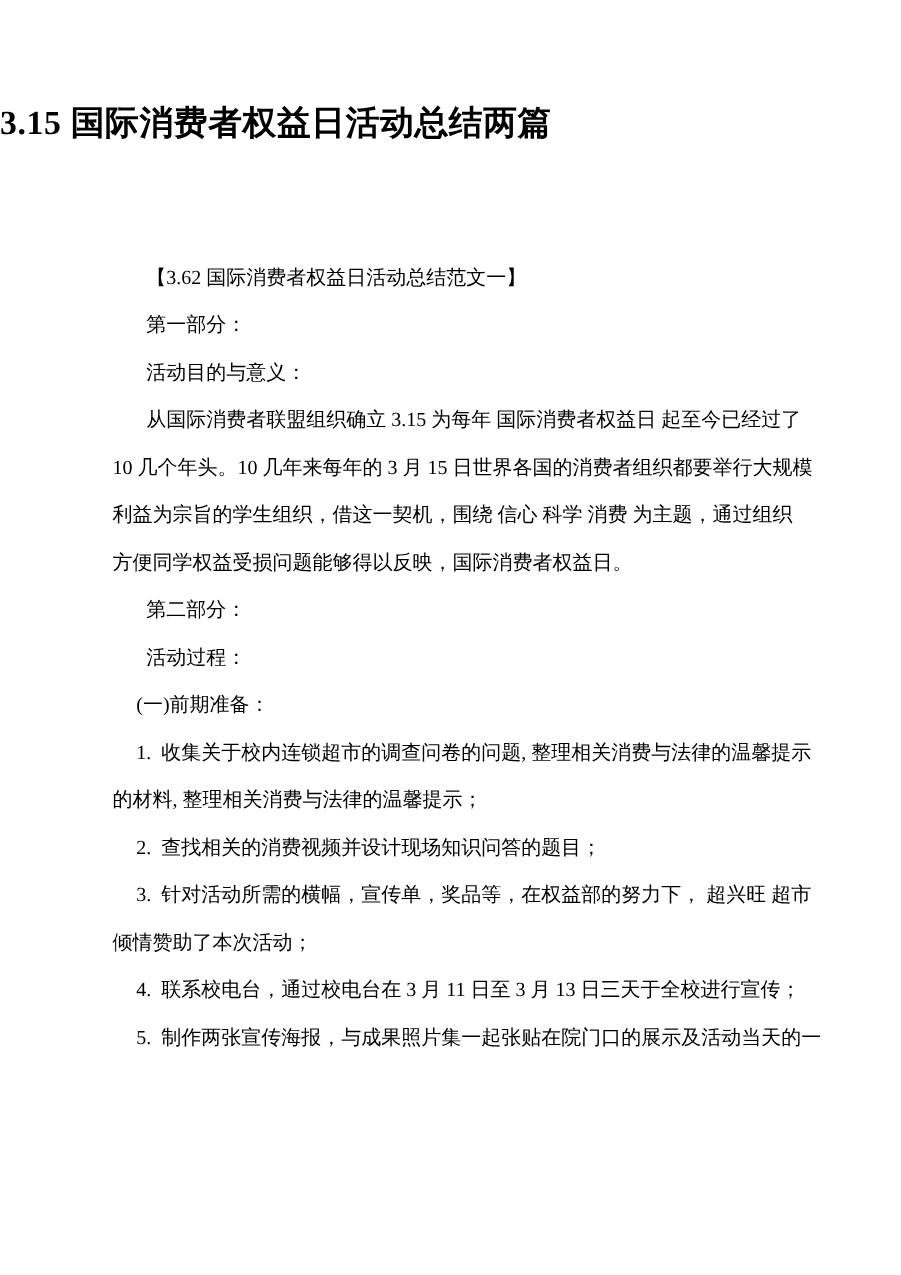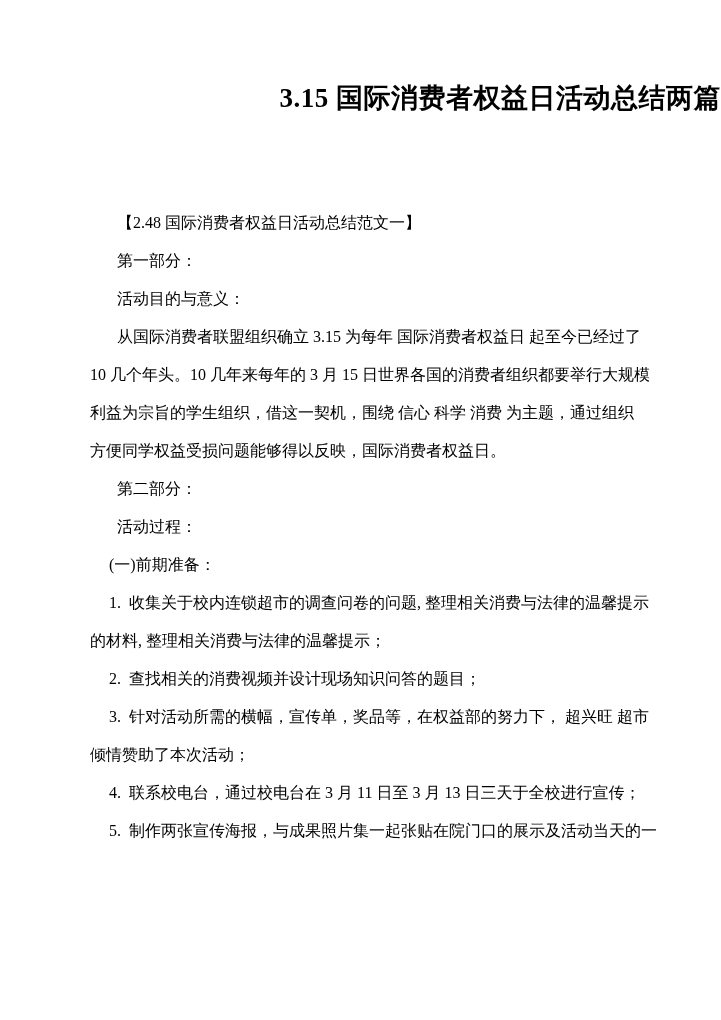--- a/index.html
+++ b/index.html
@@ -15,21 +15,21 @@
     color: #000000;
     font-family: "Liberation Serif", "DejaVu Serif", serif;
     overflow: hidden;
   }
   .doc-title {
     position: absolute;
     top: 76px;
     left: 0;
     width: 100%;
     margin: 0;
-    text-align: right;
+    text-align: left;
     font-size: 27px;
     font-weight: bold;
     line-height: 44px;
     white-space: pre;
     letter-spacing: 0.5px;
   }
   .doc-body {
     position: absolute;
     top: 204px;
     left: 90px;
@@ -47,21 +47,21 @@
   .line.flush  { padding-left: 0; }
 </style>
 </head>
 <body>
 
 <div class="page">
 
   <h1 class="doc-title">3.15 国际消费者权益日活动总结两篇</h1>
 
   <div class="doc-body">
-    <div class="line indent">【2.48 国际消费者权益日活动总结范文一】</div>
+    <div class="line indent">【3.62 国际消费者权益日活动总结范文一】</div>
     <div class="line indent">第一部分：</div>
     <div class="line indent">活动目的与意义：</div>
     <div class="line indent">从国际消费者联盟组织确立 3.15 为每年 国际消费者权益日 起至今已经过了</div>
     <div class="line flush">10 几个年头。10 几年来每年的 3 月 15 日世界各国的消费者组织都要举行大规模</div>
     <div class="line flush">利益为宗旨的学生组织，借这一契机，围绕 信心 科学 消费 为主题，通过组织</div>
     <div class="line flush">方便同学权益受损问题能够得以反映，国际消费者权益日。</div>
     <div class="line indent">第二部分：</div>
     <div class="line indent">活动过程：</div>
     <div class="line item">(一)前期准备：</div>
     <div class="line item">1.  收集关于校内连锁超市的调查问卷的问题, 整理相关消费与法律的温馨提示</div>

